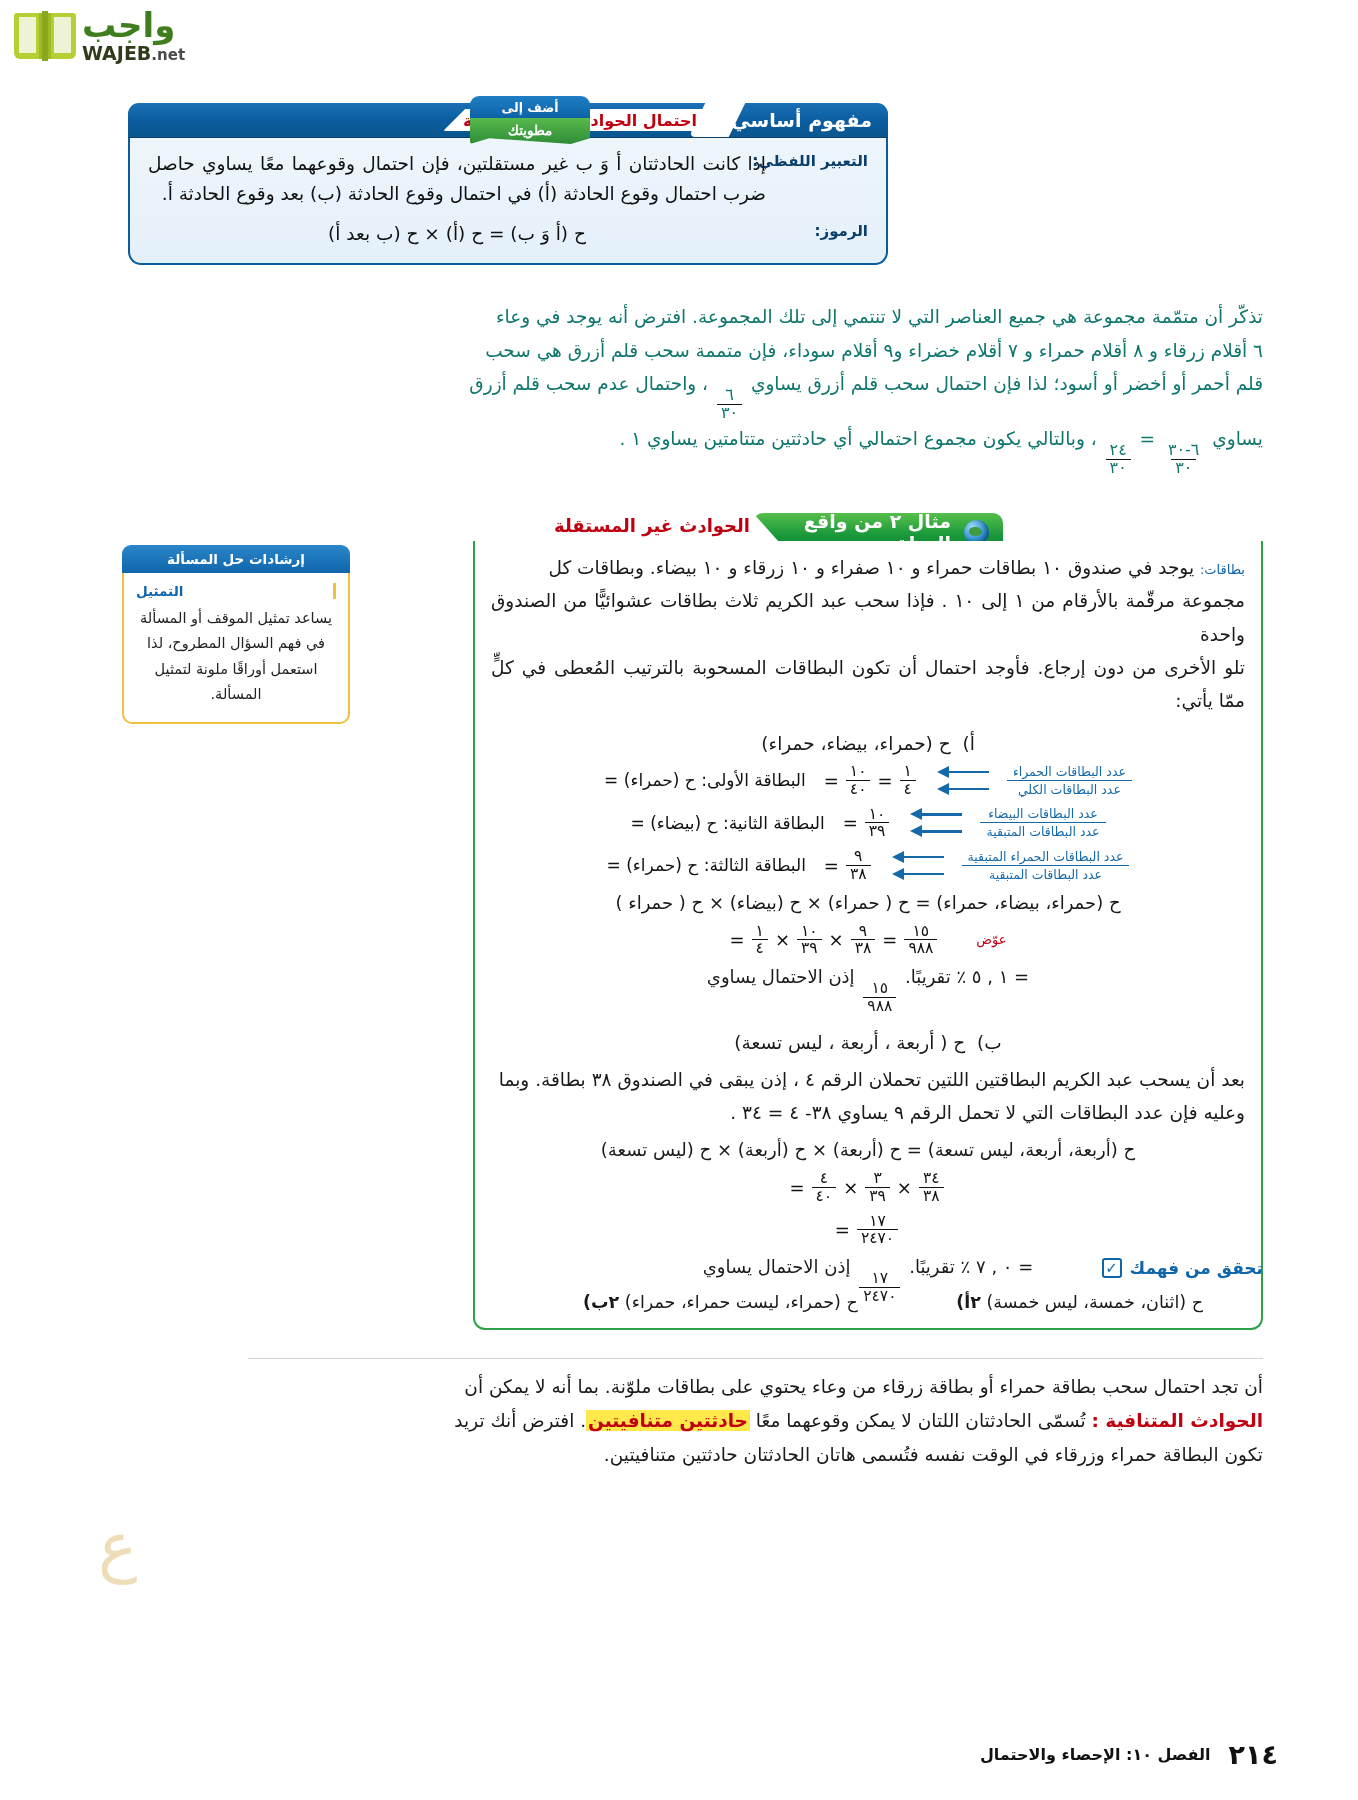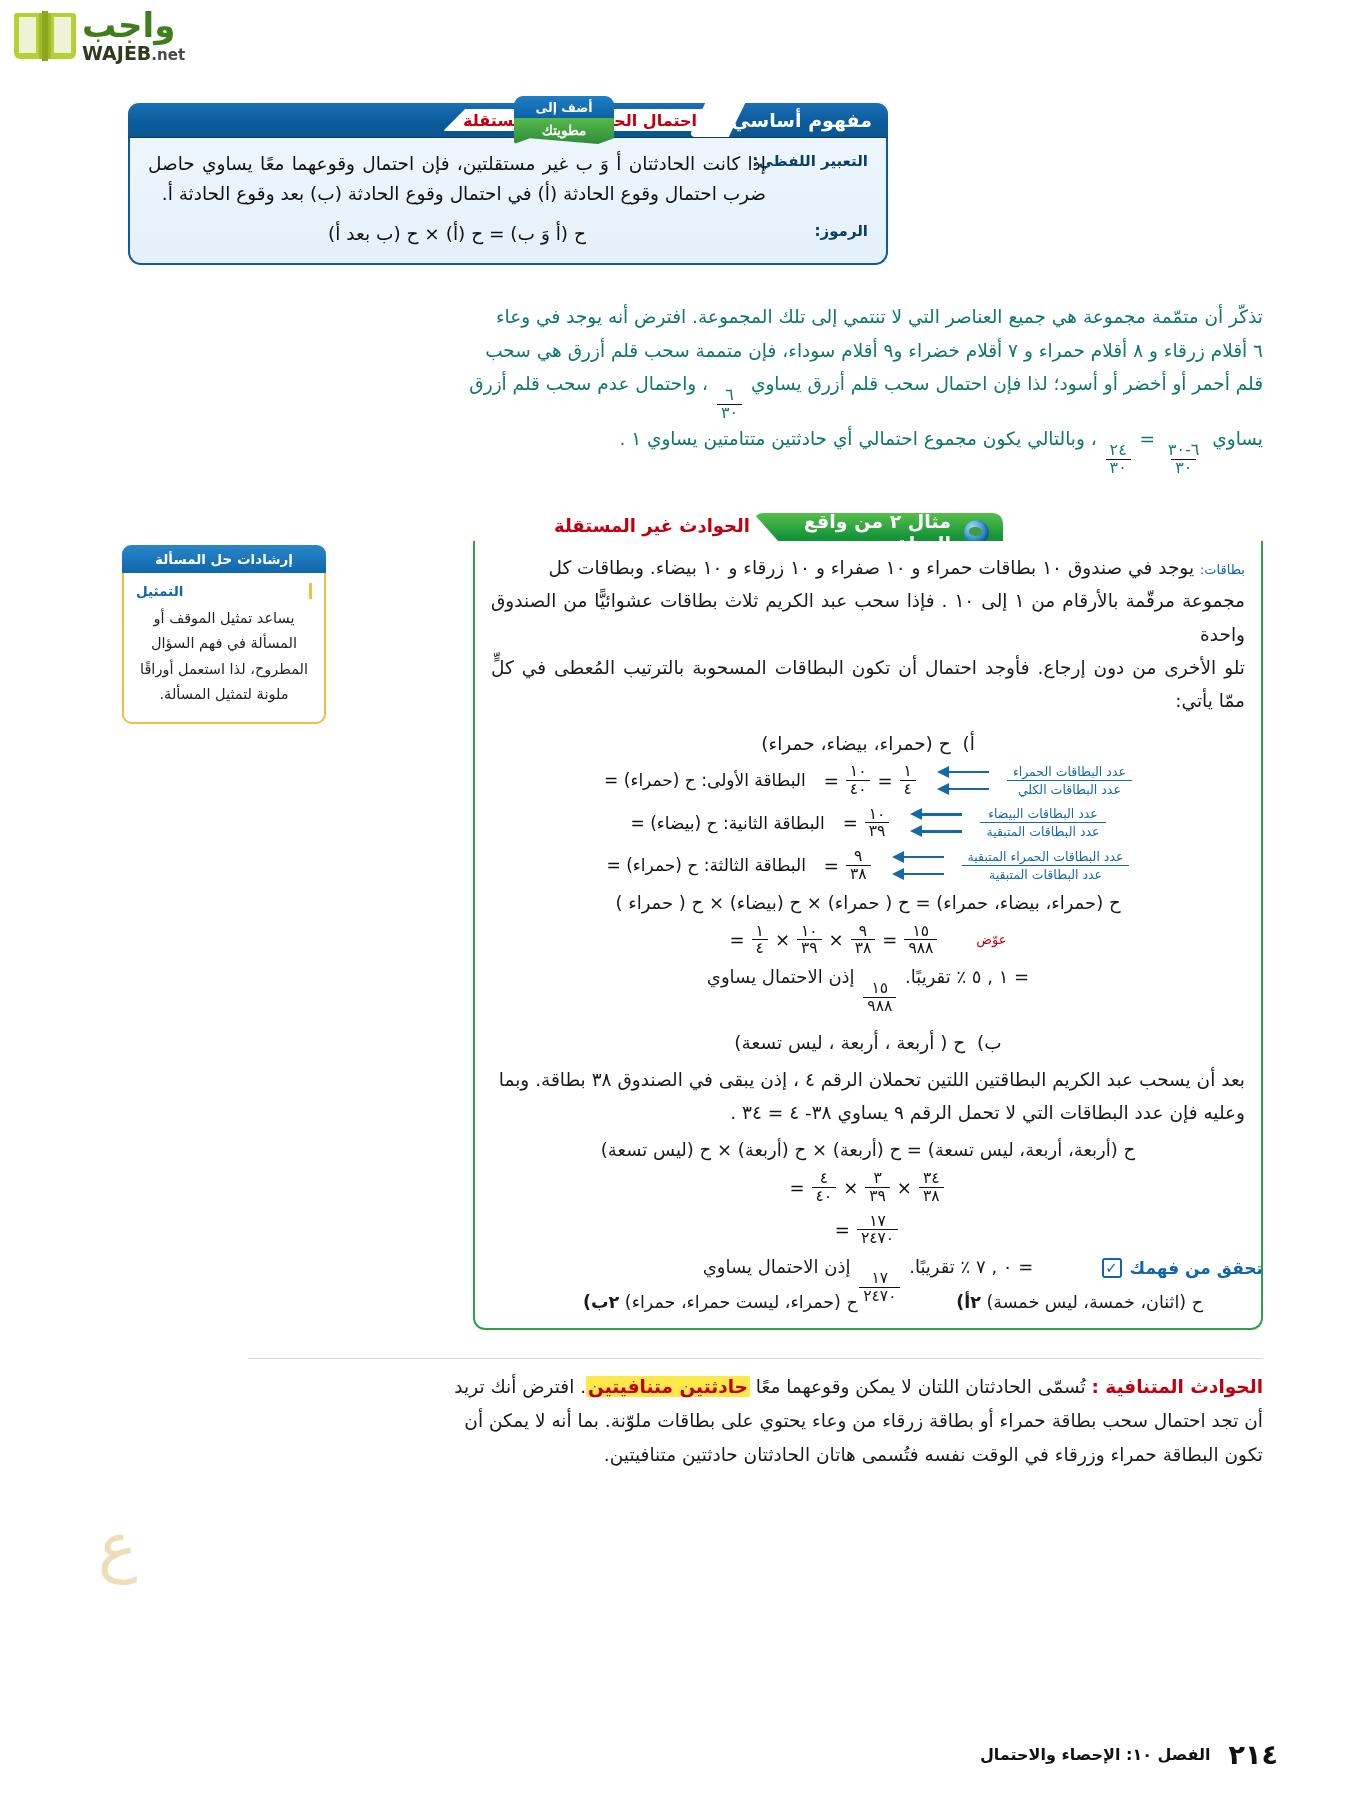--- a/index.html
+++ b/index.html
@@ -57,21 +57,21 @@
     border:2px solid #0b5c9e; border-top:none; border-radius:0 0 13px 13px;
     padding:12px 18px 12px 18px;
   }
   .row { display:flex; align-items:flex-start; gap:10px; margin-bottom:2px; }
   .row .lbl { font-size:15px; font-weight:bold; color:#0a3f6b; white-space:nowrap; padding-top:3px; min-width:92px; }
   .row .val { font-size:18.5px; line-height:1.62; color:#111; text-align:justify; }
   .row.sym { margin-top:10px; }
   .row.sym .val { width:100%; text-align:center; font-size:18.5px; }
 
   
-  .addto { position:absolute; right:744px; top:96px; width:100px; z-index:5; }
+  .addto { position:absolute; right:768px; top:96px; width:120px; z-index:5; }
   .addto-top {
     background:linear-gradient(180deg,#1f7ec4 0%, #0d62a6 100%);
     color:#ffffff; font-size:12.5px; text-align:center; padding:4px 4px 3px;
     border-radius:9px 9px 0 0; font-weight:bold;
   }
   .addto-bot {
     background:linear-gradient(180deg,#57b94c 0%,#2f8c37 100%);
     color:#ffffff; font-size:13.5px; font-weight:bold; text-align:center;
     padding:4px 6px 5px; border-radius:0 0 3px 3px;
     clip-path:polygon(0 0,100% 0,100% 78%,84% 100%,16% 78%,0 100%);
@@ -105,21 +105,21 @@
     display:flex; align-items:center; justify-content:flex-start; padding-right:20px;
     color:#c00010; font-size:18px; font-weight:bold;
   }
   .ex-card {
     position:absolute; right:95px; top:541px; width:790px;
     border:2px solid #2fa14a; border-top:none; border-radius:0 0 12px 12px;
     background:#ffffff; padding:10px 16px 14px 16px; min-height:700px;
   }
 
   
-  .tip { position:absolute; left:122px; top:545px; width:204px; }
+  .tip { position:absolute; left:122px; top:545px; width:228px; }
   .tip-head {
     background:linear-gradient(180deg,#2a86c8 0%, #0f66ab 100%);
     color:#ffffff; font-size:13.5px; font-weight:bold; text-align:center;
     padding:6px 4px; border-radius:9px 9px 0 0;
   }
   .tip-body {
     border:2px solid #f0c040; border-top:none; border-radius:0 0 10px 10px;
     background:#ffffff; padding:10px 12px 14px; text-align:center;
   }
   .tip-sub { color:#0f66ab; font-size:13.5px; font-weight:bold; margin-bottom:7px; text-align:left;
@@ -431,25 +431,25 @@
     <div>
       <span>ح (حمراء، ليست حمراء، حمراء)</span>
       <span class="qnum">٢ب)</span>
     </div>
   </div>
 </div>
 
 <div class="rule"></div>
 
 <div class="bottom">
+  <div>أن تجد احتمال سحب بطاقة حمراء أو بطاقة زرقاء من وعاء يحتوي على بطاقات ملوّنة. بما أنه لا يمكن أن</div>
   <div>
     <span class="bold-red">الحوادث المتنافية :</span>
     <span>تُسمّى الحادثتان اللتان لا يمكن وقوعهما معًا</span>
     <span class="hl bold-red">حادثتين متنافيتين</span><span>. افترض أنك تريد</span>
   </div>
-  <div>أن تجد احتمال سحب بطاقة حمراء أو بطاقة زرقاء من وعاء يحتوي على بطاقات ملوّنة. بما أنه لا يمكن أن</div>
   <div>تكون البطاقة حمراء وزرقاء في الوقت نفسه فتُسمى هاتان الحادثتان حادثتين متنافيتين.</div>
 </div>
 
 <div class="footer">
   <span class="pg-num">٢١٤</span>
   <span class="foot-txt">الفصل ١٠:  الإحصاء والاحتمال</span>
 </div>
 
 </body></html>

